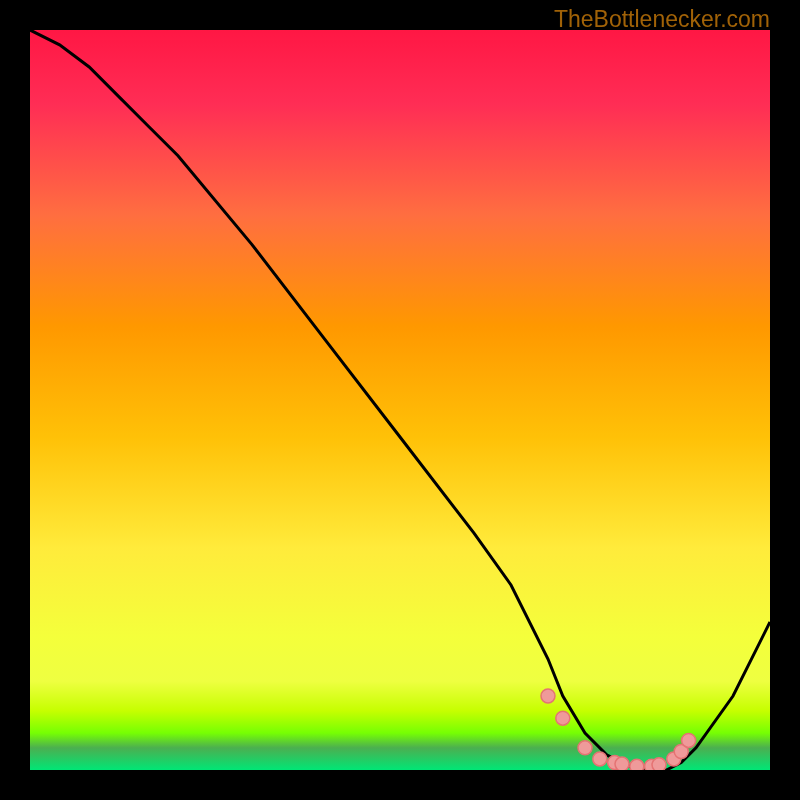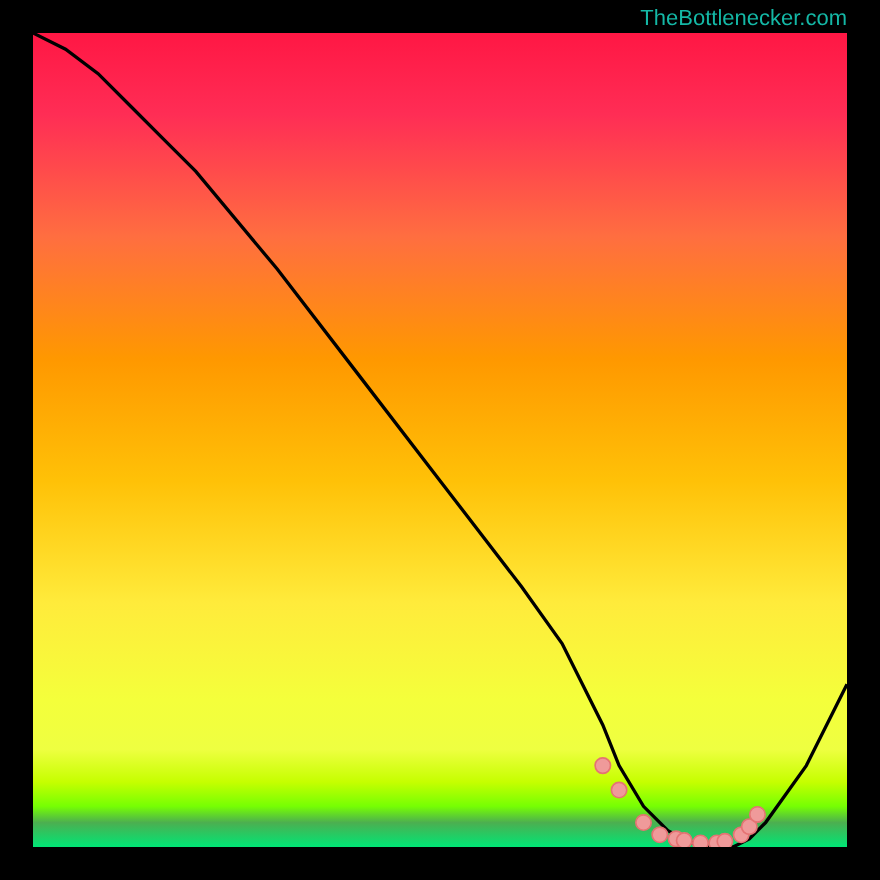--- a/index.html
+++ b/index.html
@@ -21,22 +21,22 @@
     position: absolute;
     left: 30px;
     top: 30px;
     width: 740px;
     height: 740px;
   }
   .attribution {
     position: absolute;
     top: 6px;
     right: 30px;
-    color: #14b8a6;
-    font-size: 20px;
+    color: #a16207;
+    font-size: 23px;
     font-weight: 500;
   }
   svg {
     position: absolute;
     left: 0;
     top: 0;
   }
 </style>
 </head>
 <body>

